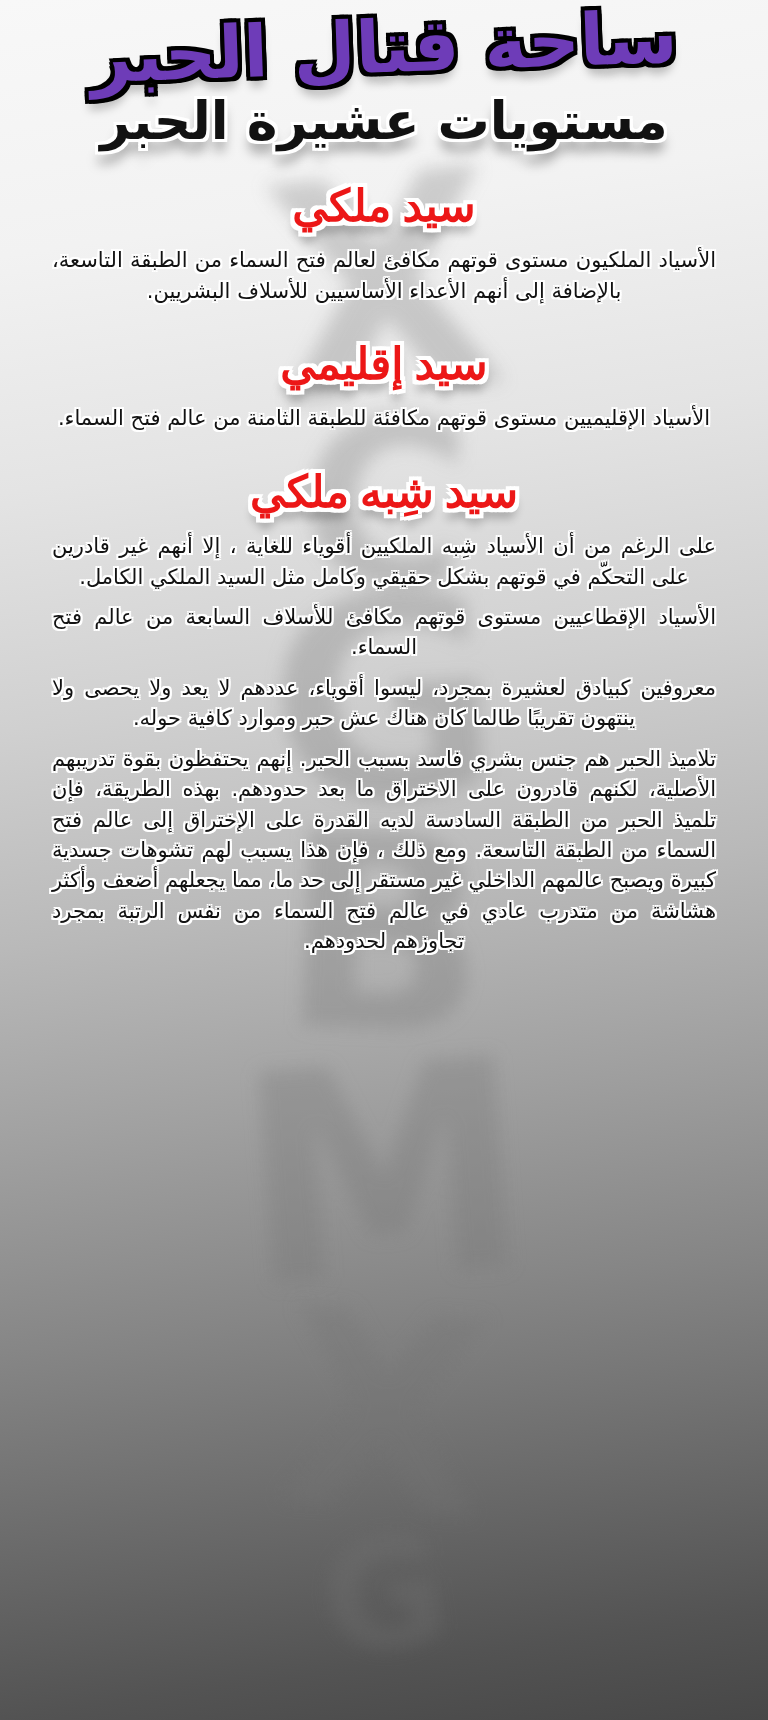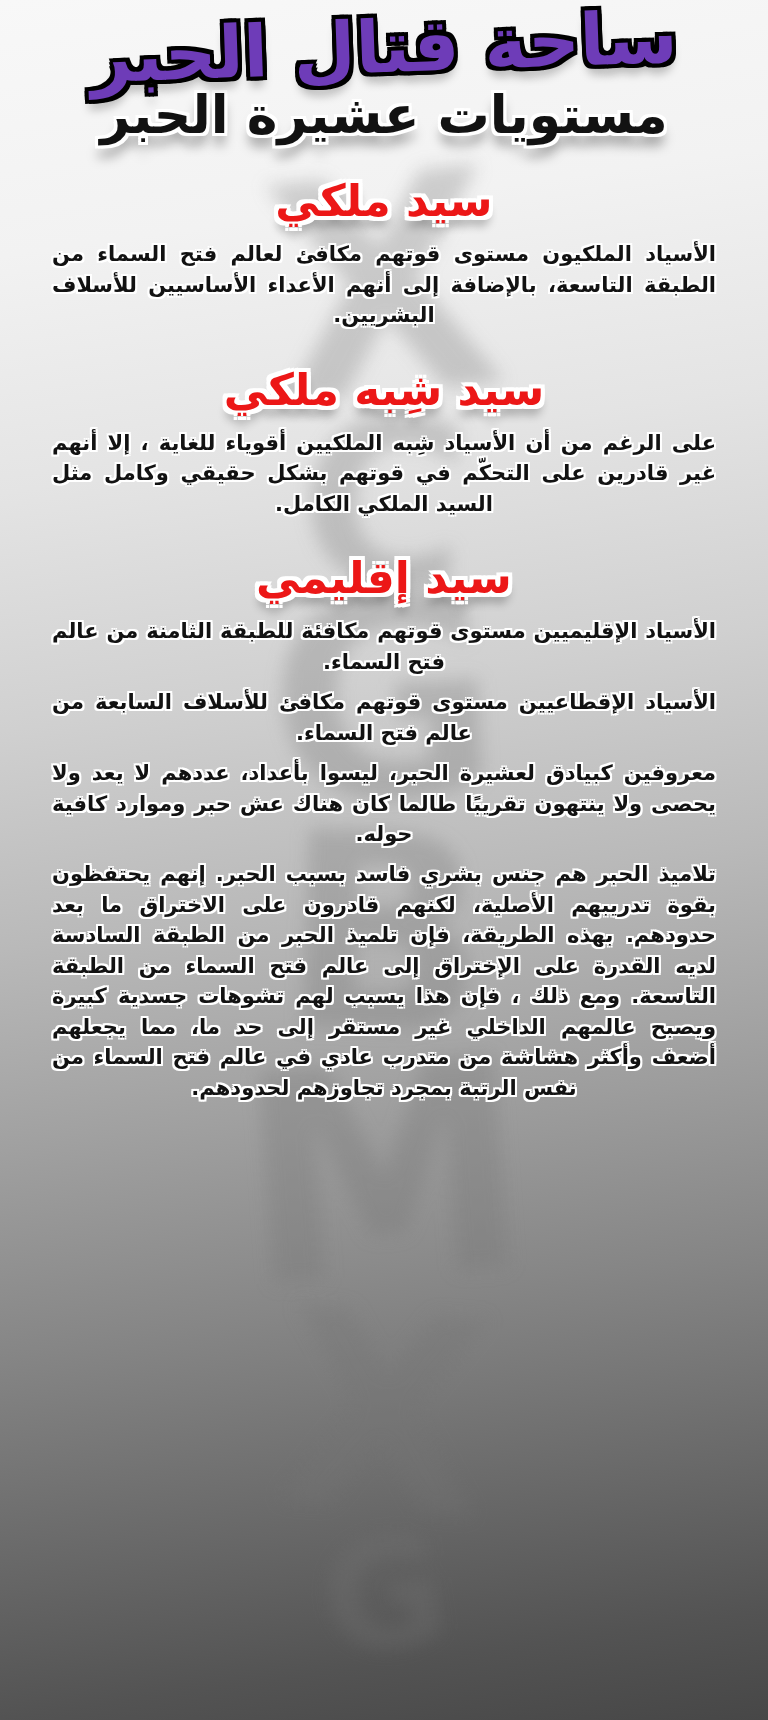--- a/index.html
+++ b/index.html
@@ -69,21 +69,21 @@
     color: #6e3cb8;
     transform: rotate(-2deg);
     text-shadow:
       -4px -4px 0 #000, 4px -4px 0 #000,
       -4px  4px 0 #000, 4px  4px 0 #000,
       -4px  0   0 #000, 4px  0   0 #000,
        0   -4px 0 #000, 0    4px 0 #000,
        0   10px 10px rgba(0,0,0,0.25);
   }
   .poster-subtitle {
-    margin-top: 2px;
+    margin-top: 8px;
     font-size: 52px;
     font-weight: bold;
     line-height: 1.05;
     color: #121212;
     text-shadow:
       -3px -3px 0 #fff, 3px -3px 0 #fff,
       -3px  3px 0 #fff, 3px  3px 0 #fff,
       -3px  0   0 #fff, 3px  0   0 #fff,
        0   -3px 0 #fff, 0    3px 0 #fff,
        0   12px 12px rgba(0,0,0,0.35);
@@ -93,25 +93,26 @@
     font-size: 44px;
     font-weight: bold;
     line-height: 1.3;
     color: #ec1717;
     text-shadow:
       -4px -4px 0 #fff, 4px -4px 0 #fff,
       -4px  4px 0 #fff, 4px  4px 0 #fff,
       -4px  0   0 #fff, 4px  0   0 #fff,
        0   -4px 0 #fff, 0    4px 0 #fff,
        0   10px 10px rgba(0,0,0,0.30);
+    font-family: Liberation Serif, serif;
   }
   .section-body {
     margin-top: 10px;
     font-size: 21px;
-    font-weight: bold;
+    font-weight: normal;
     line-height: 1.45;
     color: #121212;
     text-align: justify;
     text-align-last: center;
     text-shadow:
       -2px -2px 0 #fff, 2px -2px 0 #fff,
       -2px  2px 0 #fff, 2px  2px 0 #fff,
       -2px  0   0 #fff, 2px  0   0 #fff,
        0   -2px 0 #fff, 0    2px 0 #fff;
   }
@@ -136,38 +137,38 @@
     <div class="poster-title">ساحة قتال الحبر</div>
 
     <div class="poster-subtitle">مستويات عشيرة الحبر</div>
 
     <div class="section">
       <div class="section-heading">سيد ملكي</div>
       <div class="section-body">الأسياد الملكيون مستوى قوتهم مكافئ لعالم فتح السماء من الطبقة التاسعة، بالإضافة إلى أنهم الأعداء الأساسيين للأسلاف البشريين.</div>
     </div>
 
     <div class="section">
-      <div class="section-heading">سيد شِبه ملكي</div>
-      <div class="section-body">على الرغم من أن الأسياد شِبه الملكيين أقوياء للغاية ، إلا أنهم غير قادرين على التحكّم في قوتهم بشكل حقيقي وكامل مثل السيد الملكي الكامل.</div>
+      <div class="section-heading">سيد إقليمي</div>
+      <div class="section-body">الأسياد الإقليميين مستوى قوتهم مكافئة للطبقة الثامنة من عالم فتح السماء.</div>
     </div>
 
     <div class="section">
-      <div class="section-heading">سيد إقليمي</div>
-      <div class="section-body">الأسياد الإقليميين مستوى قوتهم مكافئة للطبقة الثامنة من عالم فتح السماء.</div>
+      <div class="section-heading">سيد شِبه ملكي</div>
+      <div class="section-body">على الرغم من أن الأسياد شِبه الملكيين أقوياء للغاية ، إلا أنهم غير قادرين على التحكّم في قوتهم بشكل حقيقي وكامل مثل السيد الملكي الكامل.</div>
     </div>
 
     <div class="section">
       <div class="section-body">الأسياد الإقطاعيين مستوى قوتهم مكافئ للأسلاف السابعة من عالم فتح السماء.</div>
     </div>
 
     <div class="section">
     </div>
 
     <div class="section">
-      <div class="section-body">معروفين كبيادق لعشيرة الحبر، ليسوا بأعداد، عددهم لا يعد ولا يحصى ولا ينتهون تقريبًا طالما كان هناك عش حبر وموارد كافية حوله.</div>
+      <div class="section-body">معروفين كبيادق لعشيرة بمجرد، ليسوا أقوياء، عددهم لا يعد ولا يحصى ولا ينتهون تقريبًا طالما كان هناك عش حبر وموارد كافية حوله.</div>
     </div>
 
     <div class="section">
       <div class="section-body">تلاميذ الحبر هم جنس بشري فاسد بسبب الحبر. إنهم يحتفظون بقوة تدريبهم الأصلية، لكنهم قادرون على الاختراق ما بعد حدودهم. بهذه الطريقة، فإن تلميذ الحبر من الطبقة السادسة لديه القدرة على الإختراق إلى عالم فتح السماء من الطبقة التاسعة. ومع ذلك ، فإن هذا يسبب لهم تشوهات جسدية كبيرة ويصبح عالمهم الداخلي غير مستقر إلى حد ما، مما يجعلهم أضعف وأكثر هشاشة من متدرب عادي في عالم فتح السماء من نفس الرتبة بمجرد تجاوزهم لحدودهم.</div>
     </div>
 
   </div>
 </div>
 
 </body></html>

